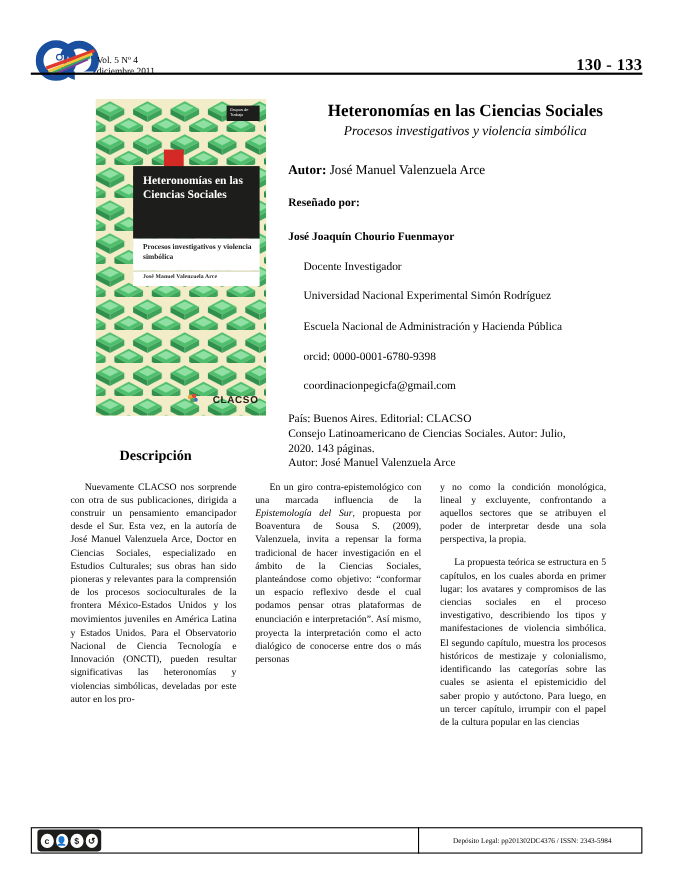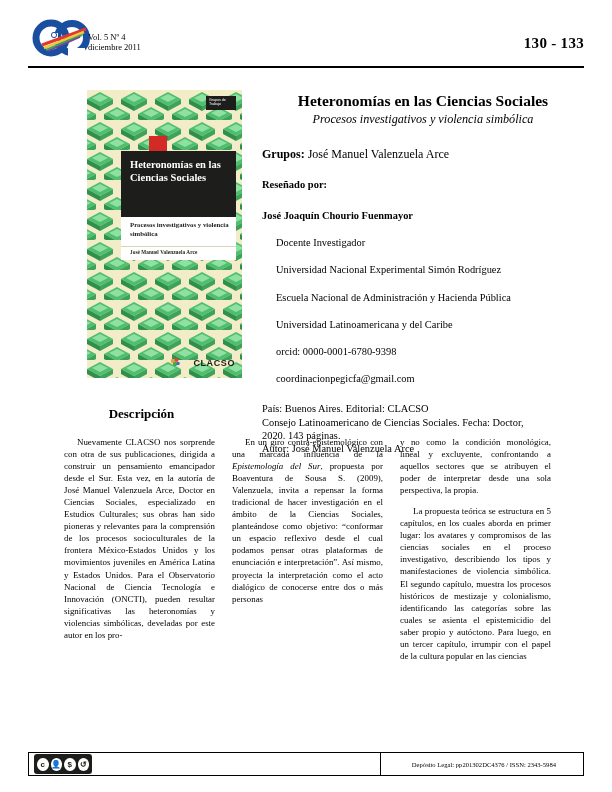--- a/index.html
+++ b/index.html
@@ -19,21 +19,21 @@
     position: absolute;
     left: 0; top: 0;
     width: 612px;
     height: 792px;
     box-sizing: border-box;
   }
 
   
   .header {
     position: absolute;
-    left: 28px; top: 17px;
+    left: 28px; top: 34px;
     width: 556px;
     height: 48px;
   }
   .logo {
     position: absolute;
     left: 4px; top: 0px;
     width: 62px; height: 42px;
   }
   .vol-info {
     position: absolute;
@@ -366,39 +366,38 @@
       </svg>
       <span class="cover-clacso-text">CLACSO</span>
     </div>
   </div>
 
   <div class="meta">
     <div class="art-title">Heteronomías en las Ciencias Sociales</div>
     <div class="art-subtitle">Procesos investigativos y violencia simbólica</div>
 
     <div class="author-line">
-      <b>Grupos:</b>
+      <b>Autor:</b>
       <span>José Manuel Valenzuela Arce</span>
     </div>
 
     <div class="resenado">Reseñado por:</div>
 
     <div>
       <div class="reviewer-name">José Joaquín Chourio Fuenmayor</div>
       <div class="aff-line">Docente Investigador</div>
       <div class="aff-line">Universidad Nacional Experimental Simón Rodríguez</div>
       <div class="aff-line">Escuela Nacional de Administración y Hacienda Pública</div>
-      <div class="aff-line">Universidad Latinoamericana y del Caribe</div>
       <div class="aff-line">orcid:  0000-0001-6780-9398</div>
       <div class="aff-line">coordinacionpegicfa@gmail.com</div>
     </div>
 
     <div class="pub-block">
       <div class="pub-line">País: Buenos Aires. Editorial:  CLACSO</div>
-      <div class="pub-line">Consejo Latinoamericano de Ciencias Sociales. Fecha: Doctor,</div>
+      <div class="pub-line">Consejo Latinoamericano de Ciencias Sociales. Autor: Julio,</div>
       <div class="pub-line">2020. 143 páginas.</div>
       <div class="pub-line">Autor: José Manuel Valenzuela Arce</div>
     </div>
   </div>
 
   <div class="section-head">Descripción</div>
 
   <div class="cols">
     <div class="col">
       <p>Nuevamente CLACSO nos sorprende con otra de sus publicaciones, dirigida a construir un pensamiento emancipador desde el Sur. Esta vez, en la autoría de José Manuel Valenzuela Arce, Doctor en Ciencias Sociales, especializado en Estudios Culturales; sus obras han sido pioneras y relevantes para la comprensión de los procesos socioculturales de la frontera México-Estados Unidos y los movimientos juveniles en América Latina y Estados Unidos. Para el Observatorio Nacional de Ciencia Tecnología e Innovación (ONCTI), pueden resultar significativas las heteronomías y violencias simbólicas, develadas por este autor en los pro-</p>

